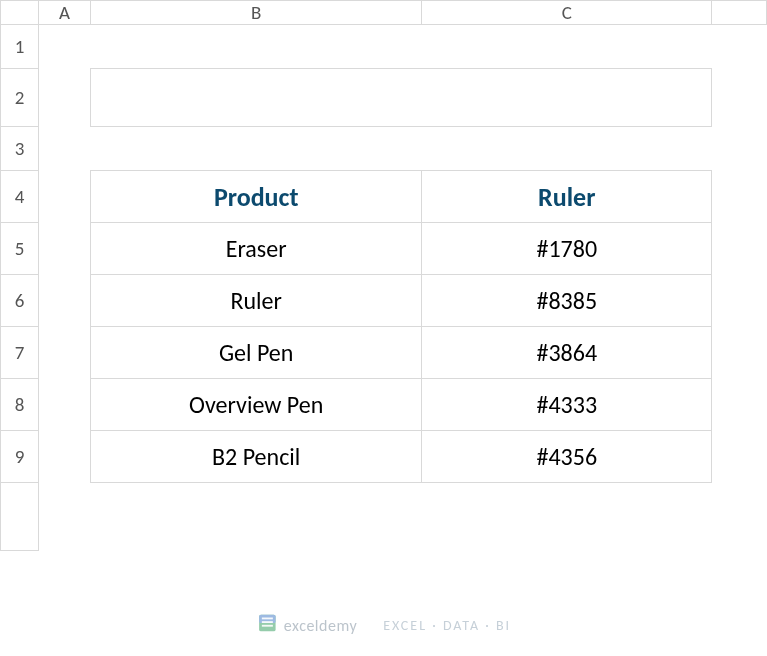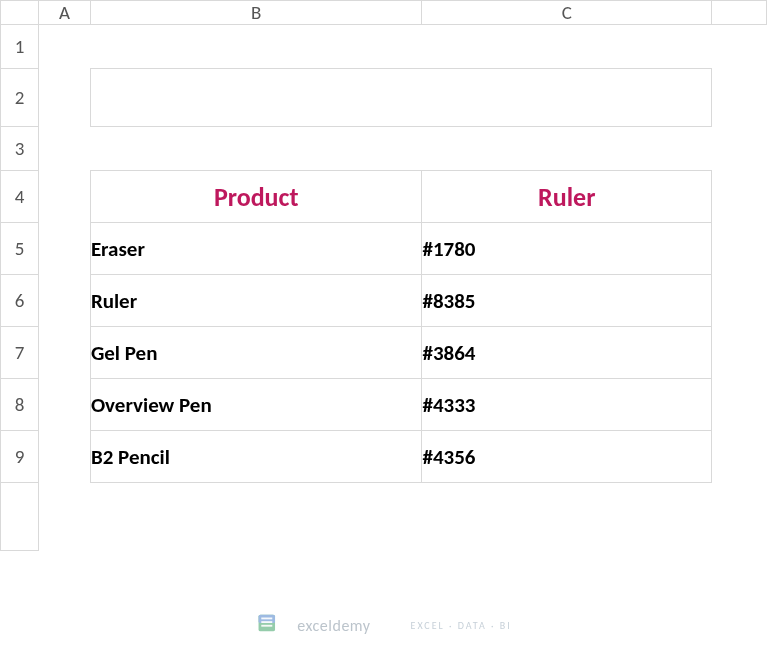--- a/index.html
+++ b/index.html
@@ -40,35 +40,34 @@
     background: #1aa94f;
     color: #ffffff;
     font-weight: 700;
     font-size: 30px;
     text-align: center;
     border: 1px solid #000;
     padding: 4px 0;
   }
   .tbl-header {
     background: #dbe8ef;
-    color: #be185d;
+    color: #0c4a6e;
     font-weight: 700;
     font-size: 26px;
     text-align: center;
     border: 1px solid #000;
     padding: 6px 0;
   }
   .tbl-cell {
     background: #ffffff;
     color: #000;
-    font-size: 21px;
-    text-align: left;
+    font-size: 24px;
+    text-align: center;
     border: 1px solid #000;
     padding: 6px 0;
-    font-weight: bold;
   }
   
   .col-rowhdr { width: 38px; }
   .col-A { width: 52px; }
   .col-B { width: 332px; }
   .col-C { width: 290px; }
   .col-pad { width: 55px; }
   
   .r-colhdr { height: 24px; }
   .r1 { height: 44px; }
@@ -77,28 +76,28 @@
   .rdata { height: 52px; }
   .r-pad { height: 68px; }
 
   .watermark {
     position: absolute;
     left: 50%;
     bottom: 18px;
     transform: translateX(-50%);
     display: flex;
     align-items: center;
-    gap: 20px;
+    gap: 6px;
     opacity: 0.5;
     font-size: 16px;
     color: #7a8a99;
     letter-spacing: 0.5px;
   }
   .watermark .wm-sub {
-    font-size: 10px;
+    font-size: 14px;
     color: #8fa2b2;
     letter-spacing: 2px;
     margin-left: 20px;
   }
   .watermark svg { width: 22px; height: 22px; }
 </style>
 </head>
 <body>
 
 <table class="grid">

